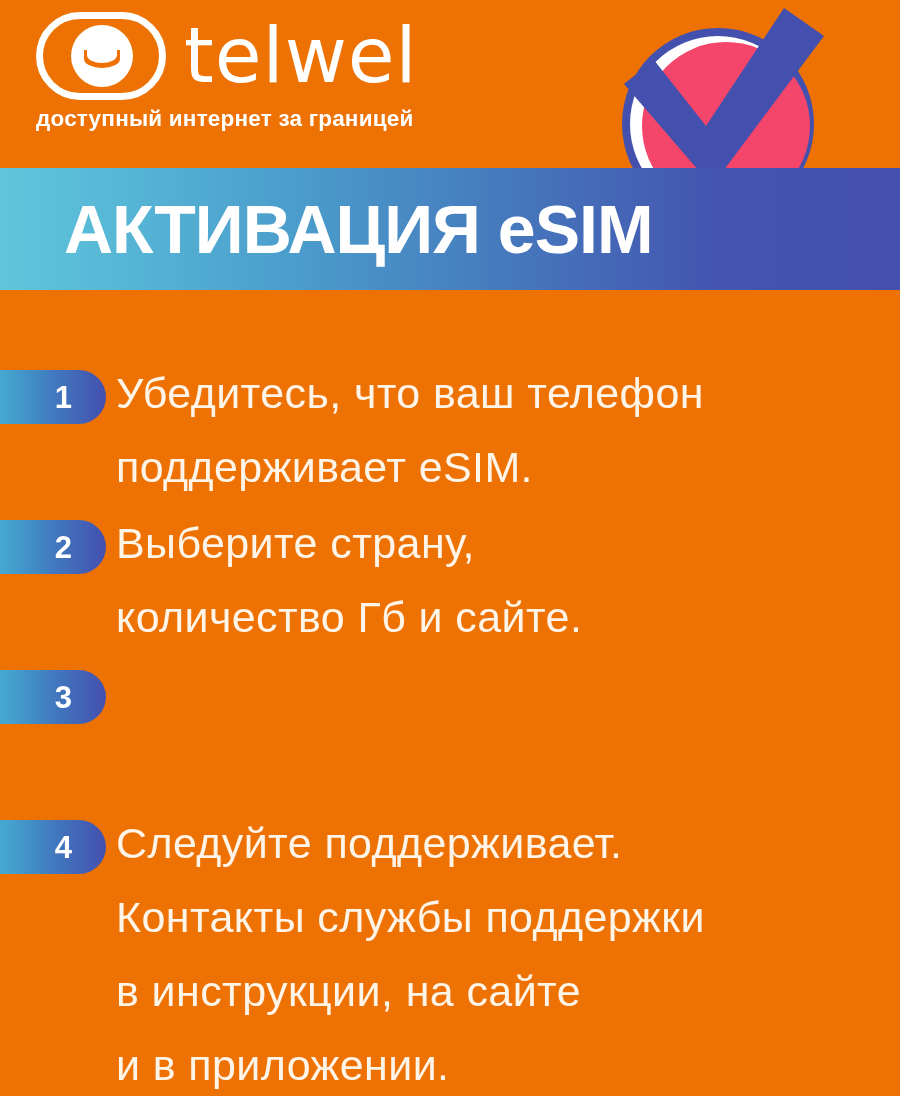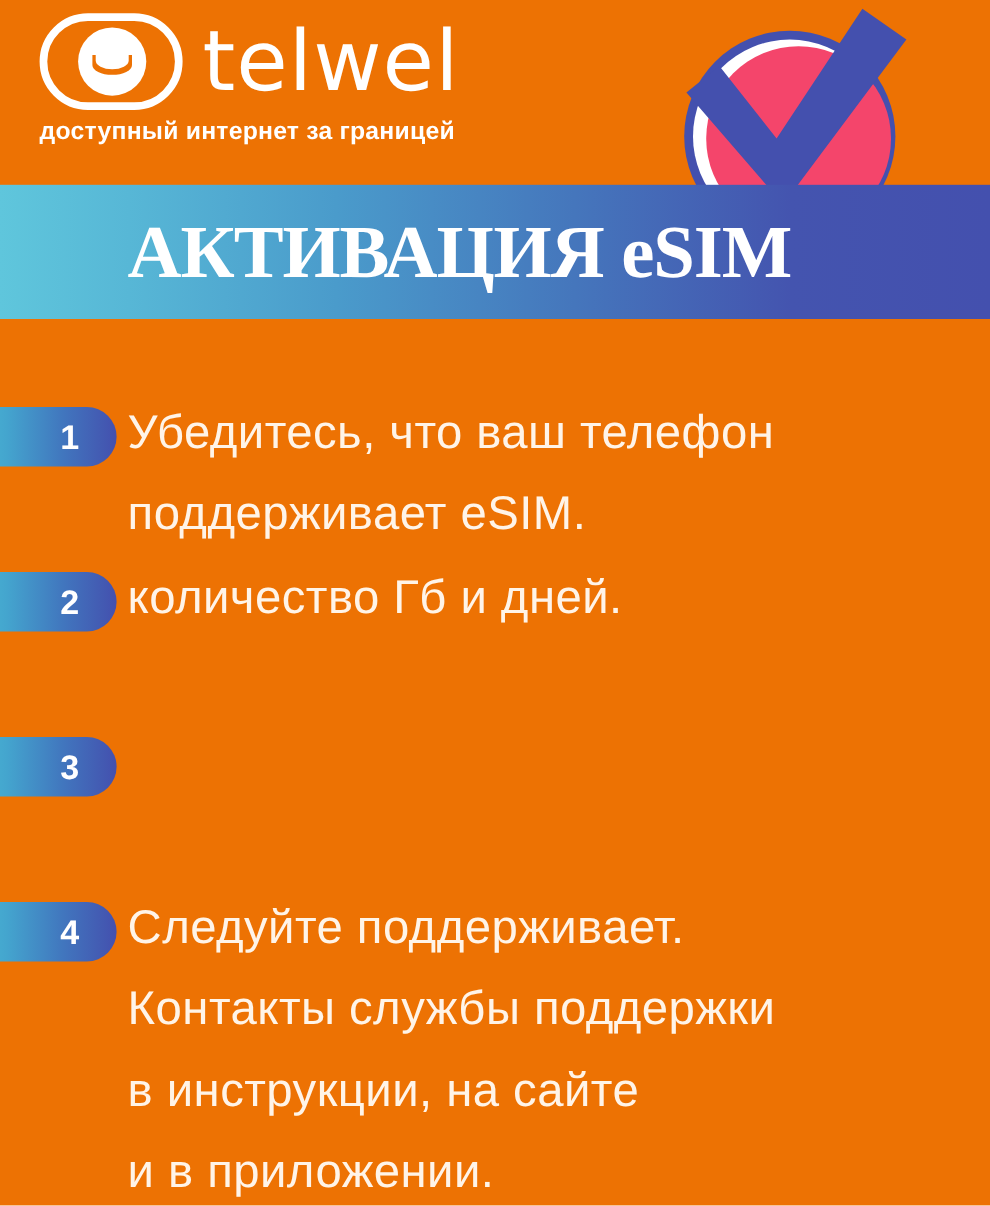--- a/index.html
+++ b/index.html
@@ -120,23 +120,23 @@
     background: linear-gradient(90deg, #5FC6DC 0%, #57B7D6 13%, #4A9BCB 34%, #4576BC 58%, #4454AF 80%, #4450AE 100%);
     display: flex;
     align-items: center;
   }
   .banner-title {
     color: #ffffff;
     font-weight: bold;
     font-size: 68px;
     line-height: 70px;
     letter-spacing: -1px;
-    margin-left: 116px;
+    margin-left: 64px;
     white-space: nowrap;
-    font-family: Liberation Serif, serif;
+    font-family: Liberation Sans, sans-serif;
     position: relative;
     z-index: 3;
   }
 
   
   .steps {
     position: absolute;
     left: 0;
     top: 356px;
     width: 900px;
@@ -233,21 +233,22 @@
         <div class="step-line">Убедитесь, что ваш телефон</div>
         <div class="step-line">поддерживает eSIM.</div>
       </div>
     </div>
 
     <div class="step" id="step-2">
       <div class="step-badge">
         <span class="step-badge-num">2</span>
       </div>
       <div class="step-lines">
-        <div class="step-line">количество Гб и дней.</div>
+        <div class="step-line">Выберите страну,</div>
+        <div class="step-line">количество Гб и сайте.</div>
       </div>
     </div>
 
     <div class="step" id="step-3">
       <div class="step-badge">
         <span class="step-badge-num">3</span>
       </div>
     </div>
 
     <div class="step" id="step-4">

